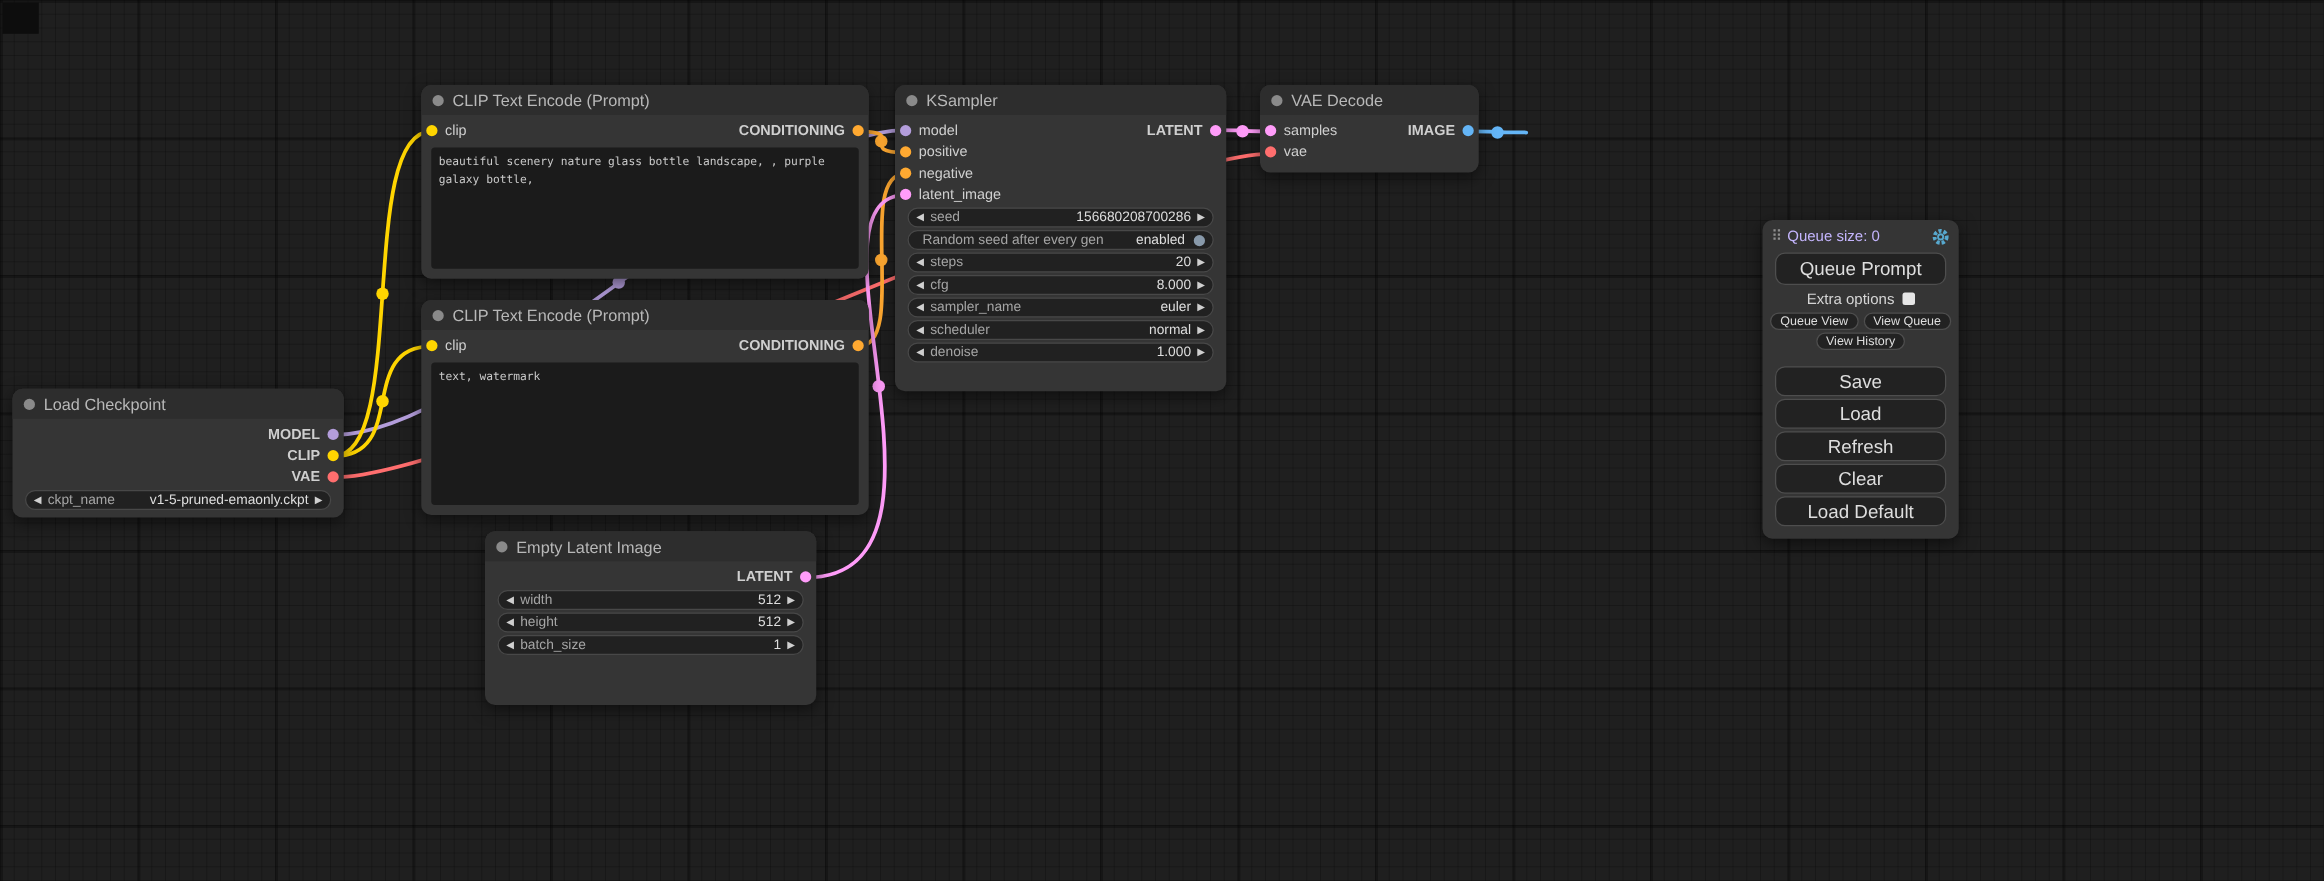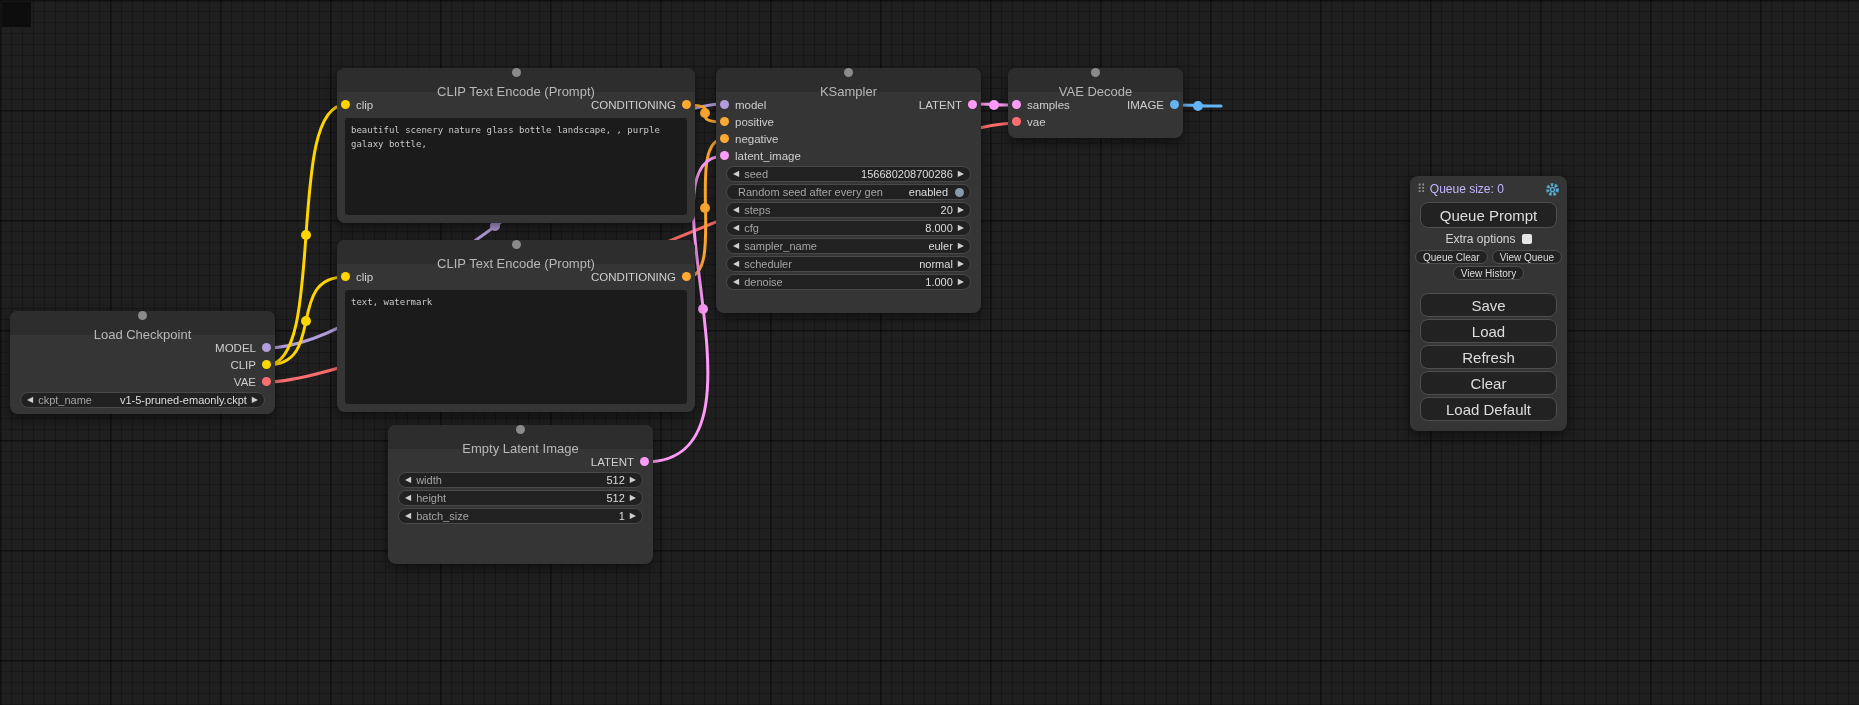--- a/index.html
+++ b/index.html
@@ -11,27 +11,27 @@
       linear-gradient(90deg,rgba(0,0,0,.22) 1px,transparent 1px),
       linear-gradient(rgba(0,0,0,.28) 2px,transparent 2px),
       linear-gradient(90deg,rgba(0,0,0,.28) 2px,transparent 2px);
     background-size:11px 11px,11px 11px,110px 110px,110px 110px;}
   .corner{position:absolute;left:2px;top:2px;width:29px;height:25px;background:#0d0d0d;z-index:0;}
   .wires{position:absolute;left:0;top:0;z-index:1;}
   .wires path{fill:none;stroke-width:3;stroke-linecap:round;}
   .node{position:absolute;z-index:2;background:#353535;border-radius:8px;
     box-shadow:0 4px 12px rgba(0,0,0,.5);box-sizing:border-box;}
   .nhead{height:24px;display:flex;align-items:center;gap:7px;padding:0 9px;
-    background:#2d2d2d;border-radius:8px 8px 0 0;flex-direction:column;}
+    background:#2d2d2d;border-radius:8px 8px 0 0;}
   .ndot{width:9px;height:9px;border-radius:50%;background:#8a8a8a;flex:none;}
   .ntitle{color:#b8b8b8;font-size:13px;white-space:nowrap;}
   .nrows{padding-top:4px;}
   .srow{height:17px;display:flex;align-items:center;justify-content:space-between;padding:0 4px;gap:19px;}
   .sin{display:flex;align-items:center;gap:6px;}
-  .sout{display:flex;align-items:center;gap:6px;margin-left:auto;}
+  .sout{display:flex;align-items:center;gap:6px;margin-left:auto;font-weight:bold;}
   .sdot{width:9px;height:9px;border-radius:50%;flex:none;}
   .slabel{color:#cfcfcf;font-size:11.5px;white-space:nowrap;}
   .widget{height:16px;margin:2px 10px;background:#212121;border:1px solid #484848;
     border-radius:8px;display:flex;align-items:center;padding:0 6px;font-size:11px;
     box-sizing:border-box;}
   .warr{color:#cfcfcf;font-size:8px;line-height:1;flex:none;}
   .wname{color:#a5a5a5;margin-left:5px;white-space:nowrap;}
   .wval{color:#dedede;margin-left:auto;margin-right:5px;white-space:nowrap;}
   .tgl{width:9px;height:9px;border-radius:50%;flex:none;margin-left:2px;}
   .ta{margin:5px 8px 0;background:#1b1b1b;border-radius:3px;color:#c9c9c9;
@@ -300,21 +300,21 @@
         <circle cx="8" cy="8" r="5.2" fill="none" stroke-width="3.2" stroke-dasharray="2.7 1.7" style="stroke: rgb(87, 168, 206);"></circle>
         <circle cx="8" cy="8" r="2.2" fill="none" stroke-width="1.6" style="stroke: rgb(87, 168, 206);"></circle>
       </svg>
     </div>
     <button class="btn btn-qp">Queue Prompt</button>
     <div class="qextra">
       <span>Extra options</span>
       <span class="qcheck"></span>
     </div>
     <div class="qsmallrow">
-      <button class="btn btn-small">Queue Clear</button>
+      <button class="btn btn-small">Queue View</button>
       <button class="btn btn-small">View Queue</button>
     </div>
     <div class="qsmallrow">
       <button class="btn btn-small">View History</button>
     </div>
     <div class="qgap"></div>
     <button class="btn btn-big">Save</button>
     <button class="btn btn-big">Load</button>
     <button class="btn btn-big">Refresh</button>
     <button class="btn btn-big">Clear</button>

